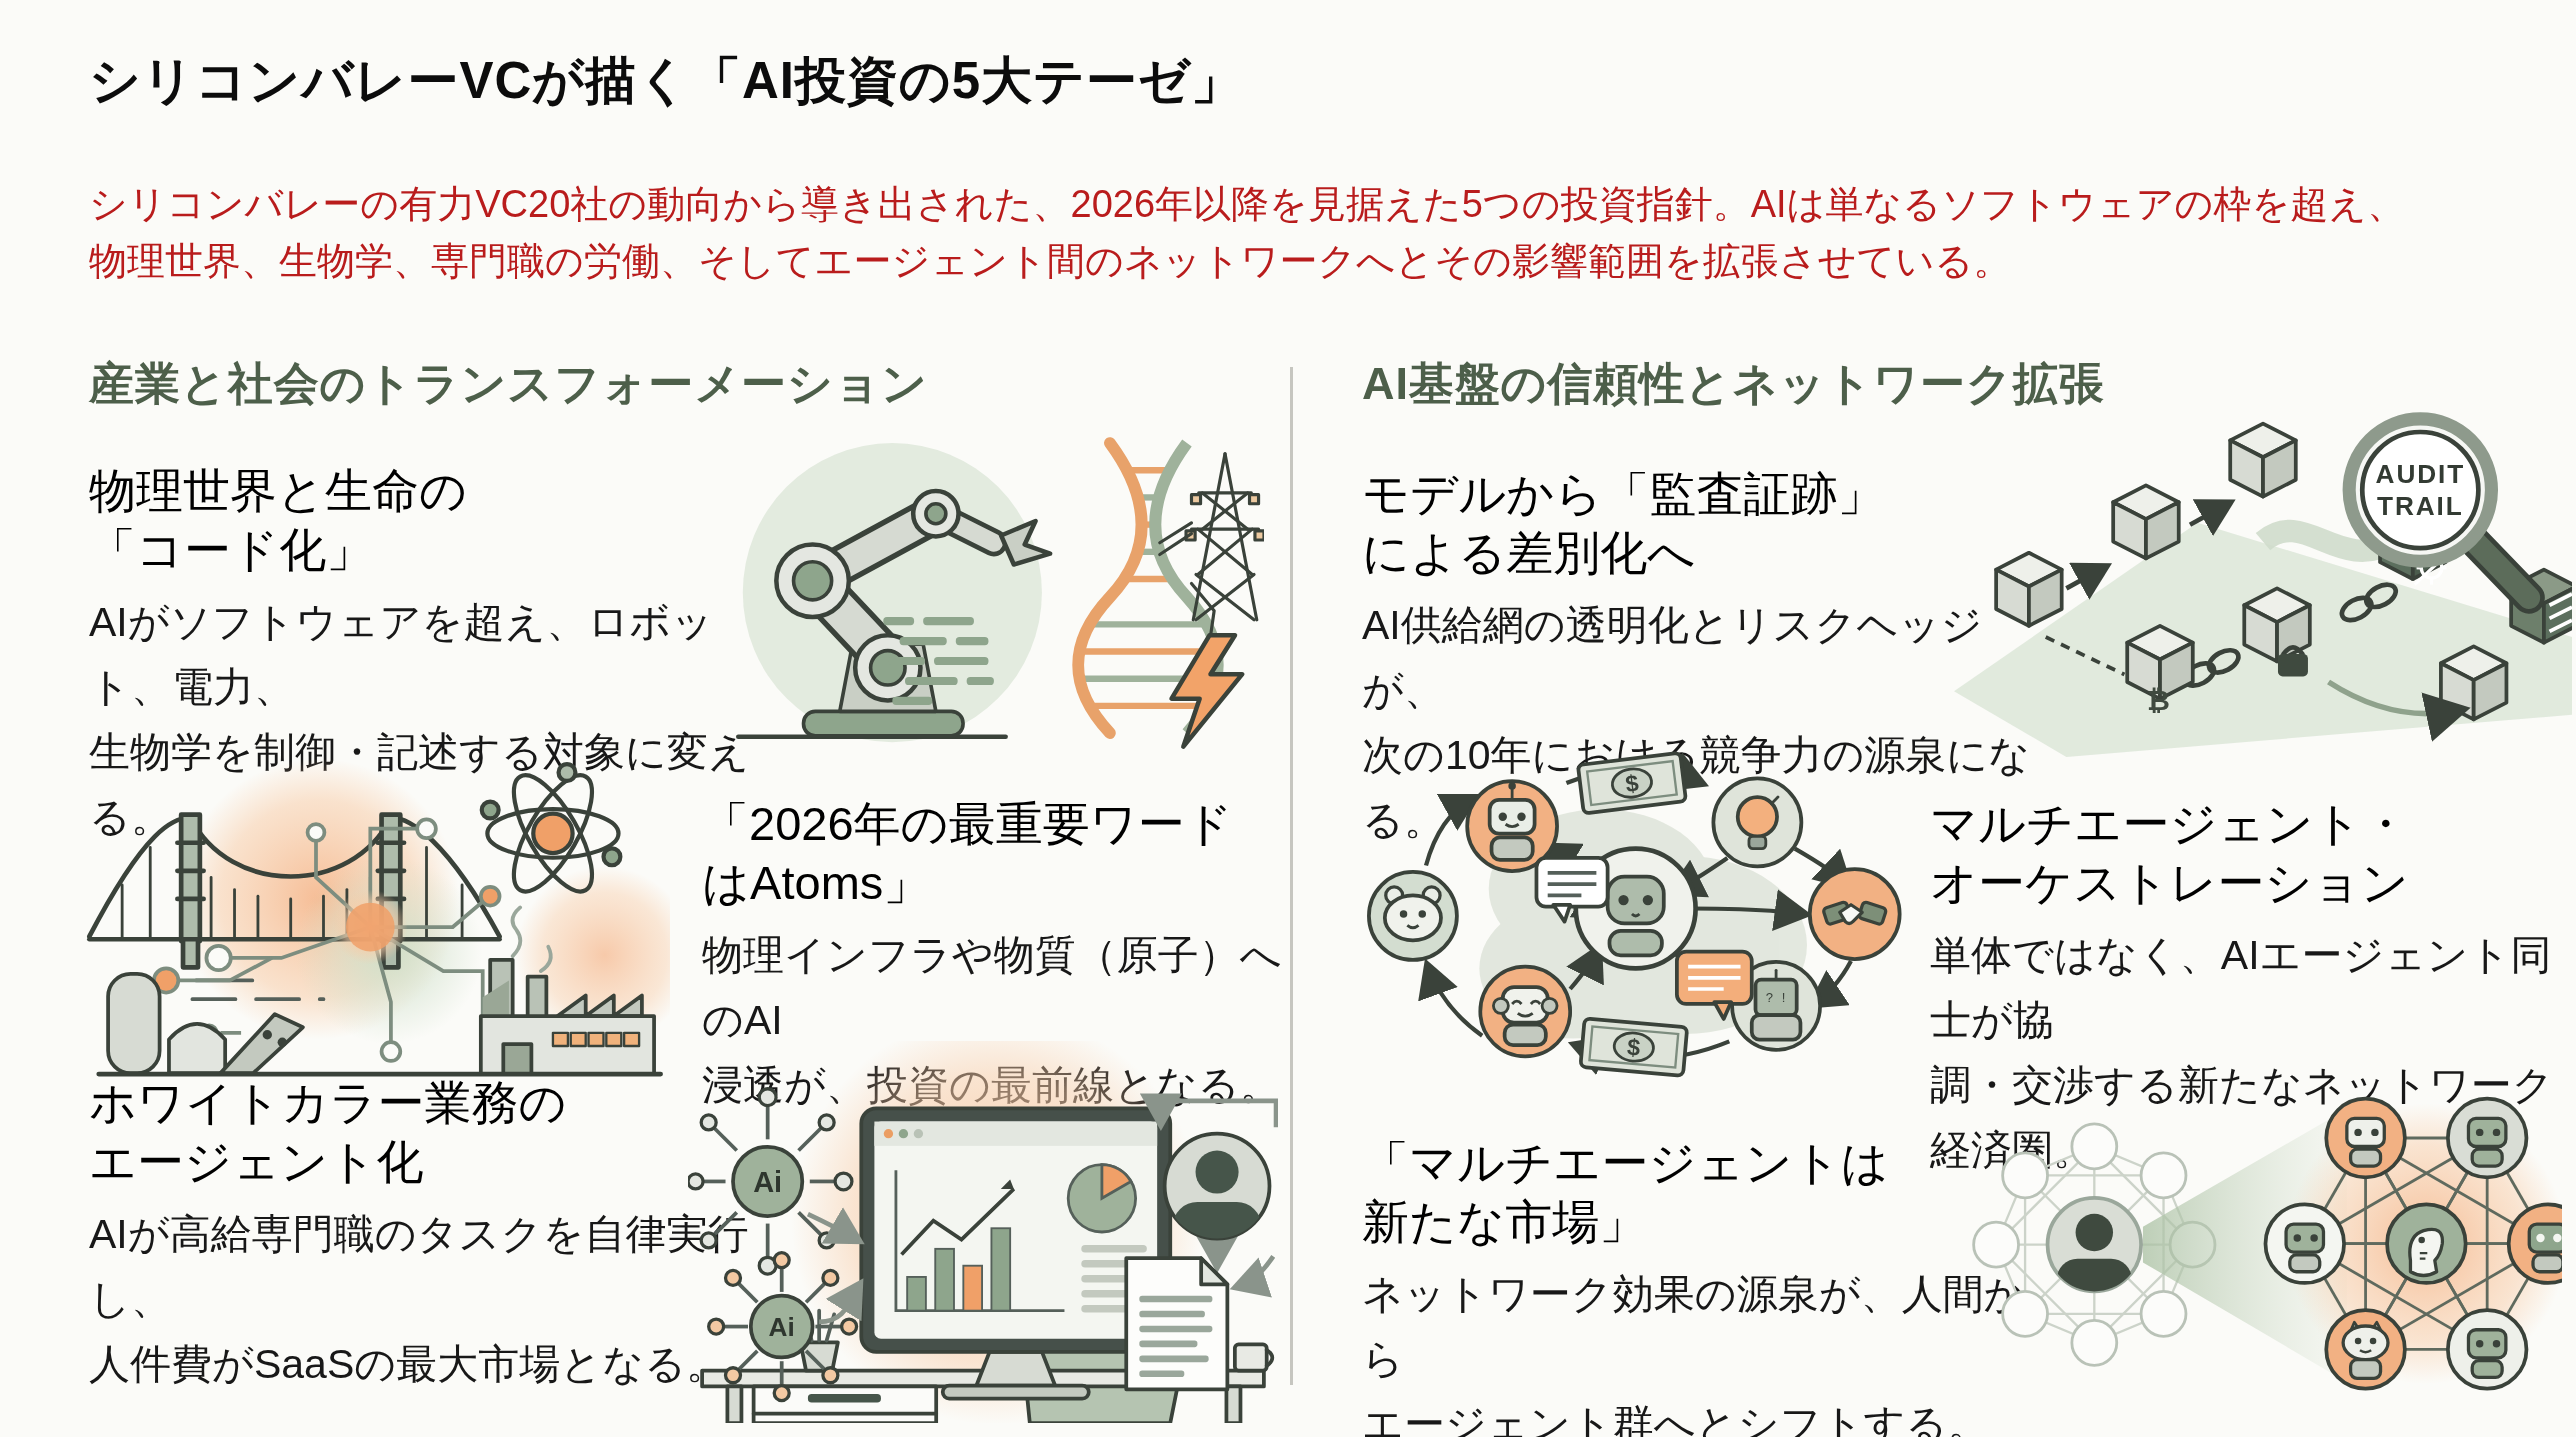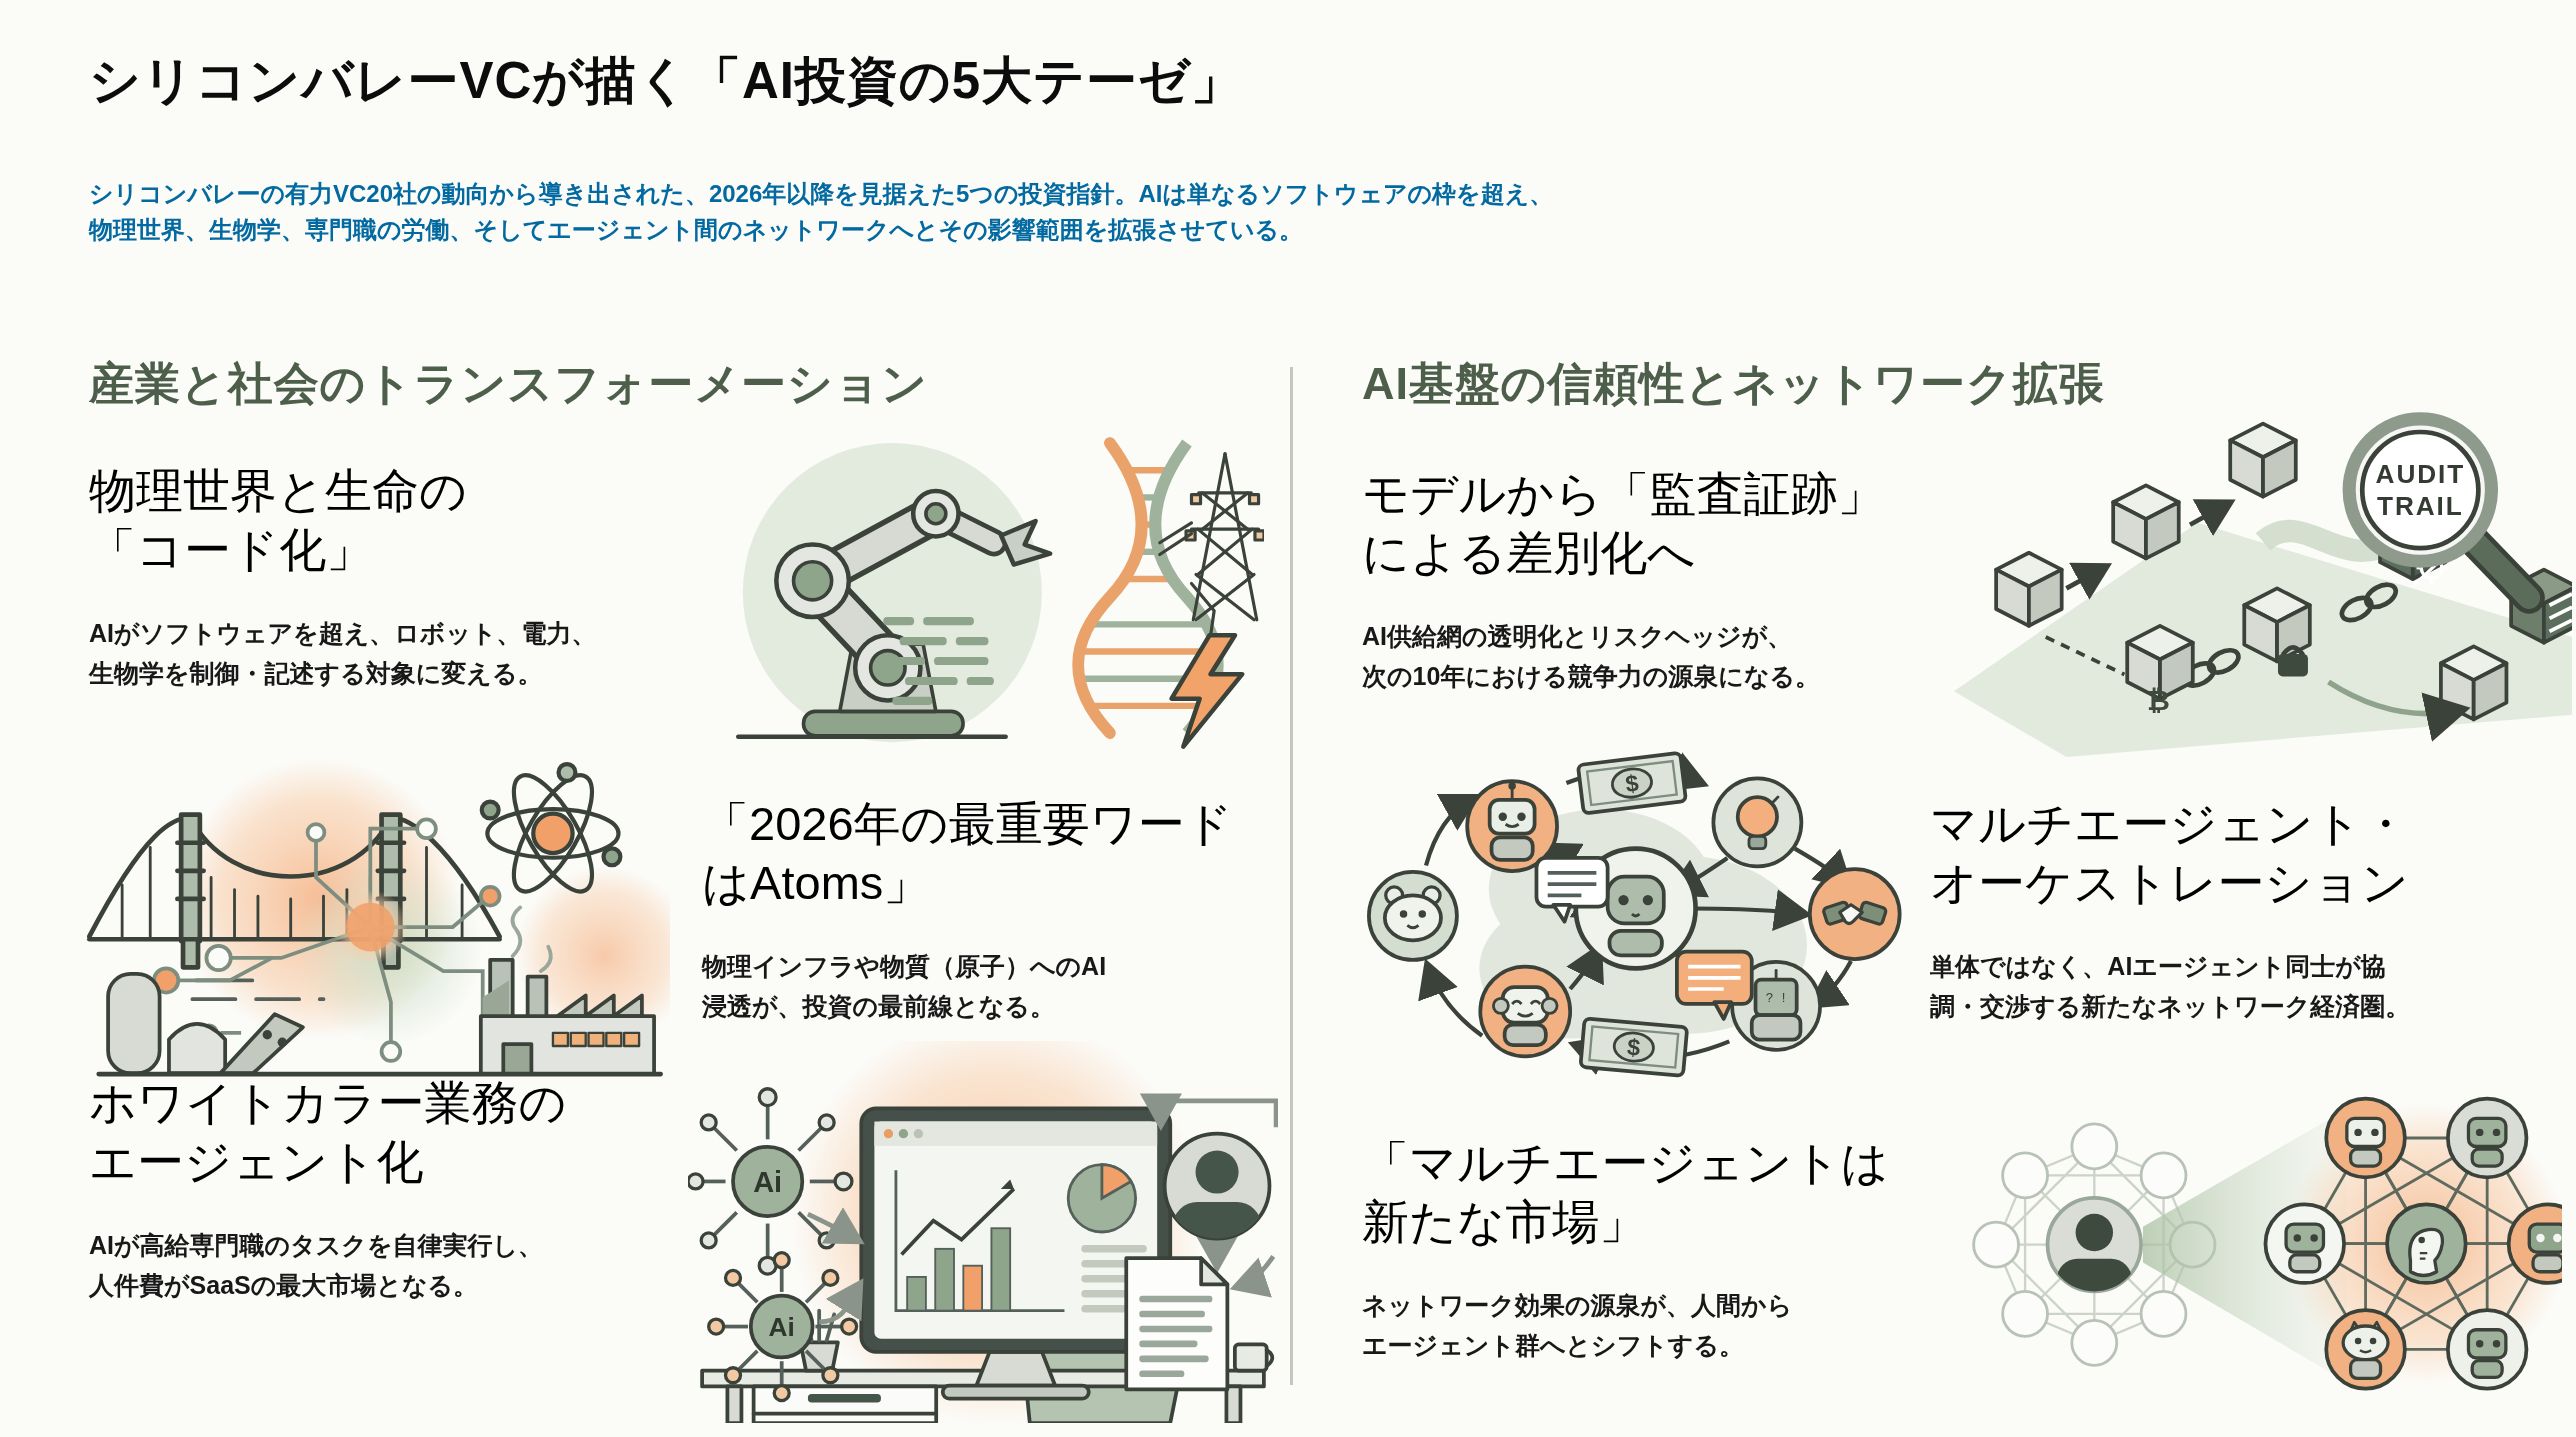--- a/index.html
+++ b/index.html
@@ -3,26 +3,26 @@
 <meta charset="utf-8">
 <style>
   html,body{margin:0;padding:0}
   body{
     width:2576px;height:1438px;position:relative;overflow:hidden;
     background:#fbfbf8;color:#141414;
     font-family:"Liberation Sans","DejaVu Sans",sans-serif;
   }
   .abs{position:absolute}
   .page-title{left:89px;top:47px;font-size:51px;font-weight:900;letter-spacing:0.9px;color:#0c0c0c}
-  .page-subtitle{left:89px;top:176px;width:2434px;font-size:24px;line-height:1.5;color:#0369a1;font-weight:700}
+  .page-subtitle{left:89px;top:176px;width:2434px;font-size:38px;line-height:1.5;color:#b91c1c;font-weight:400}
   .col-header{top:354px;font-size:45px;font-weight:800;color:#4d5f4a;letter-spacing:0.9px}
   .col-header.left{left:89px}.col-header.right{left:1362px}
   .divider{left:1290px;top:367px;width:2.8px;height:1018px;background:#c6c6c0}
   .panel-title{font-size:47px;font-weight:400;line-height:1.26;color:#000000}
-  .panel-body{margin-top:35px;font-size:25px;line-height:1.58;color:#181818;font-weight:700}
+  .panel-body{margin-top:11px;font-size:41px;line-height:1.58;color:#181818;font-weight:400}
   .tb{width:674px}
   svg .o{stroke:#3a423a;stroke-linejoin:round;stroke-linecap:round}
   svg text{font-family:"Liberation Sans","DejaVu Sans",sans-serif}
 </style>
 </head>
 <body>
 
 <div class="abs page-title">シリコンバレーVCが描く「AI投資の5大テーゼ」</div>
 <div class="abs page-subtitle">
   <div>シリコンバレーの有力VC20社の動向から導き出された、2026年以降を見据えた5つの投資指針。AIは単なるソフトウェアの枠を超え、</div>

